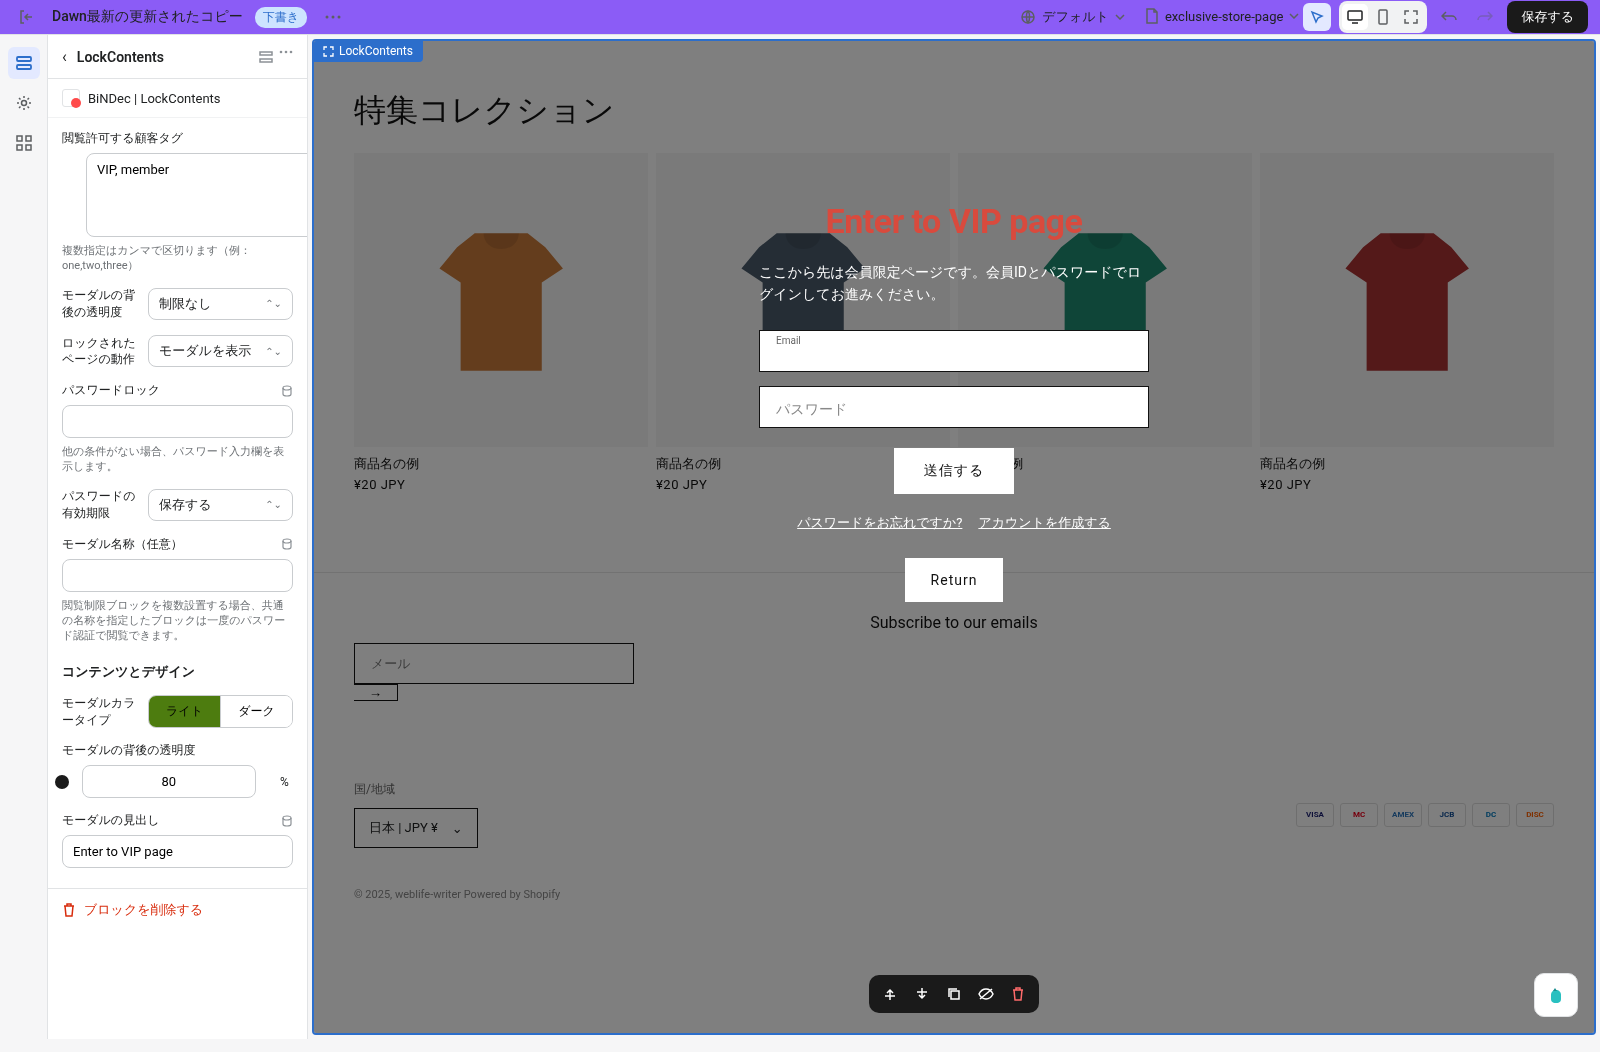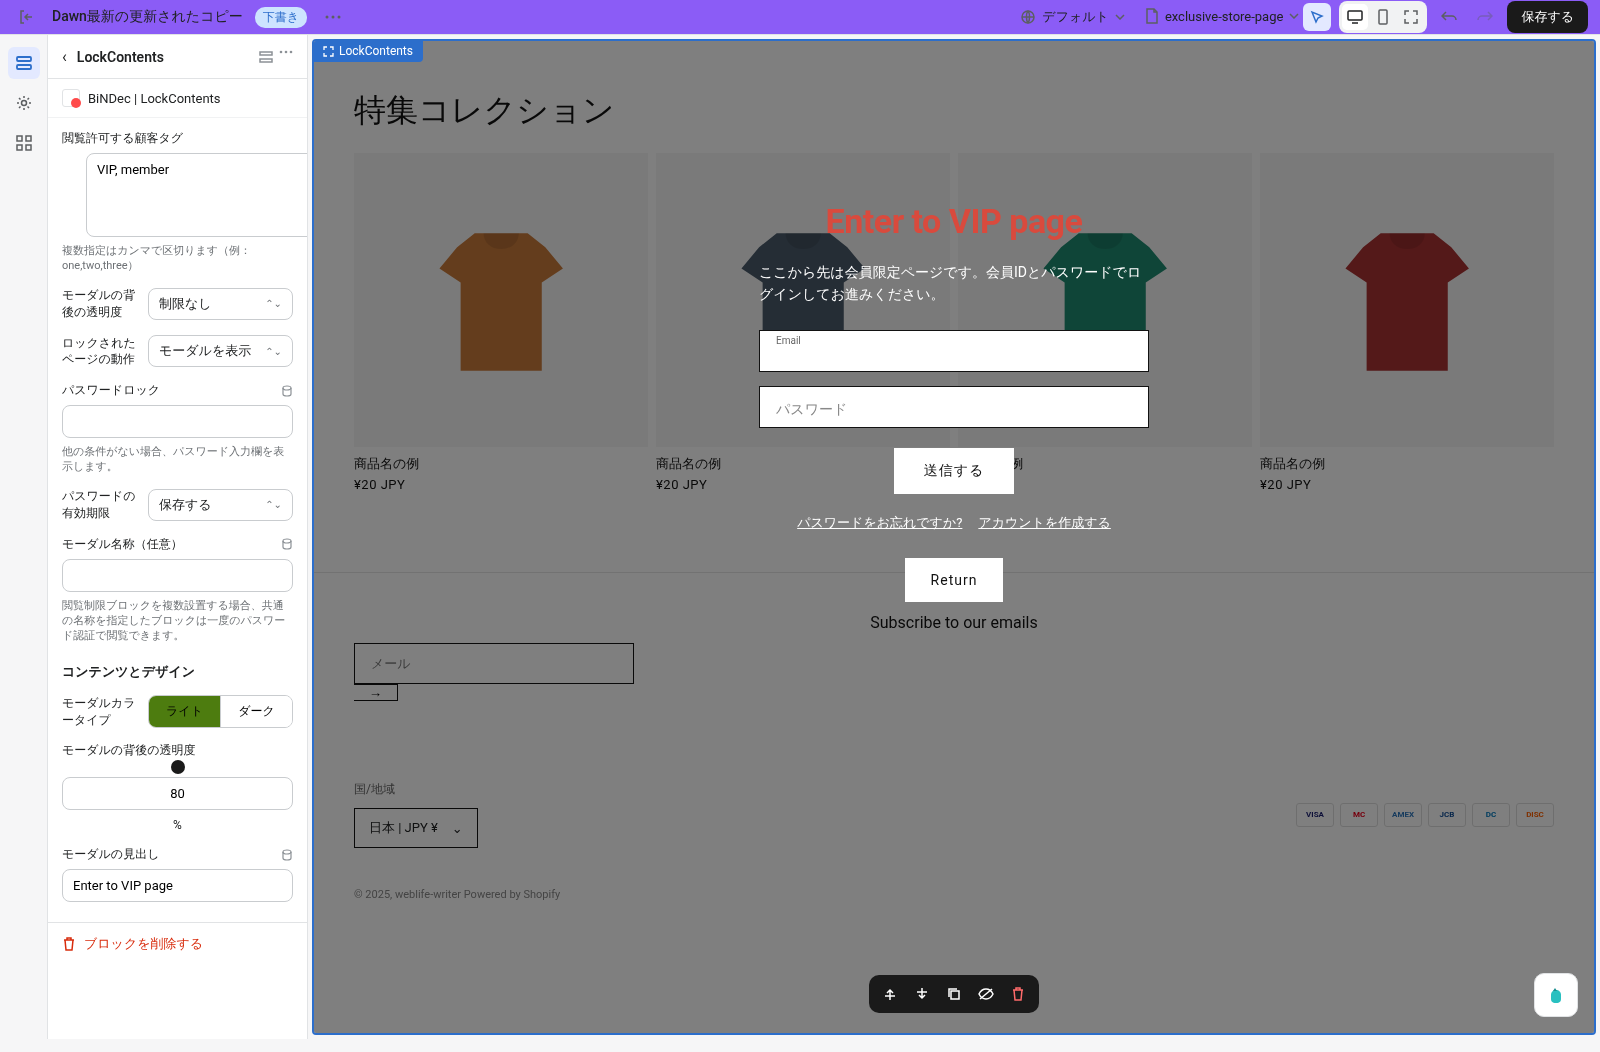--- a/index.html
+++ b/index.html
@@ -46,21 +46,21 @@
 .help { font-size: 11px; color: #6d7175; }
 .row-field { display: flex; align-items: center; gap: 8px; }
 .row-field .lbl { font-size: 12px; flex: 0 0 78px; line-height: 1.4; }
 .select { flex: 1; border: 1px solid #c9cccf; border-radius: 8px; padding: 6px 10px; font-size: 13px; background: #fff; display: flex; justify-content: space-between; align-items: center; cursor: pointer; }
 .select .caret { color: #6d7175; font-size: 10px; }
 .section-head { font-size: 13px; font-weight: 600; margin-top: 6px; }
 .seg { display: flex; border: 1px solid #c9cccf; border-radius: 8px; overflow: hidden; }
 .seg-btn { flex: 1; padding: 7px 0; text-align: center; font-size: 12px; background: #fff; border: none; cursor: pointer; border-right: 1px solid #c9cccf; }
 .seg-btn:last-child { border-right: none; }
 .seg-btn.active { background: #4d7c0f; font-weight: 500; }
-.slider-row { display: flex; align-items: center; gap: 8px; flex-direction: column; }
+.slider-row { display: flex; align-items: center; gap: 20px; }
 .slider { flex: 1; }
 .slider-track { height: 4px; background: #1a1a1a; border-radius: 2px; position: relative; }
 .slider-thumb { position: absolute; top: 50%; transform: translate(-50%, -50%); width: 14px; height: 14px; background: #1a1a1a; border-radius: 50%; }
 .slider-val { width: 48px; border: 1px solid #c9cccf; border-radius: 6px; padding: 5px 6px; font-size: 12px; text-align: center; }
 .pct-box { width: 24px; text-align: center; font-size: 12px; }
 
 .delete-row { border-top: 1px solid #e1e3e5; padding: 12px 14px; display: flex; align-items: center; gap: 8px; color: #d82c0d; font-size: 13px; cursor: pointer; }
 
 
 .canvas-wrap { flex: 1; padding: 4px; position: relative; overflow: hidden; }

